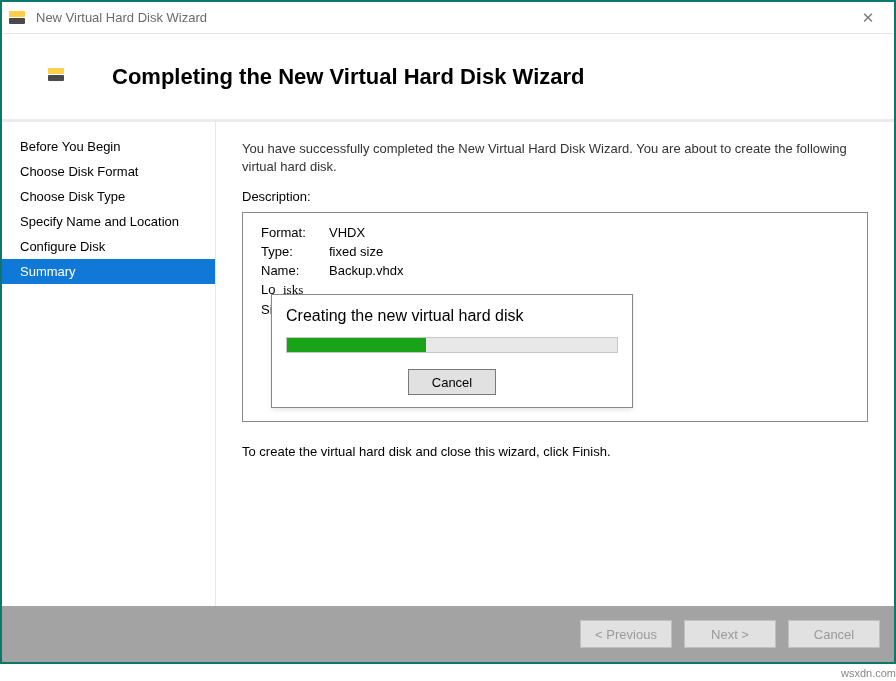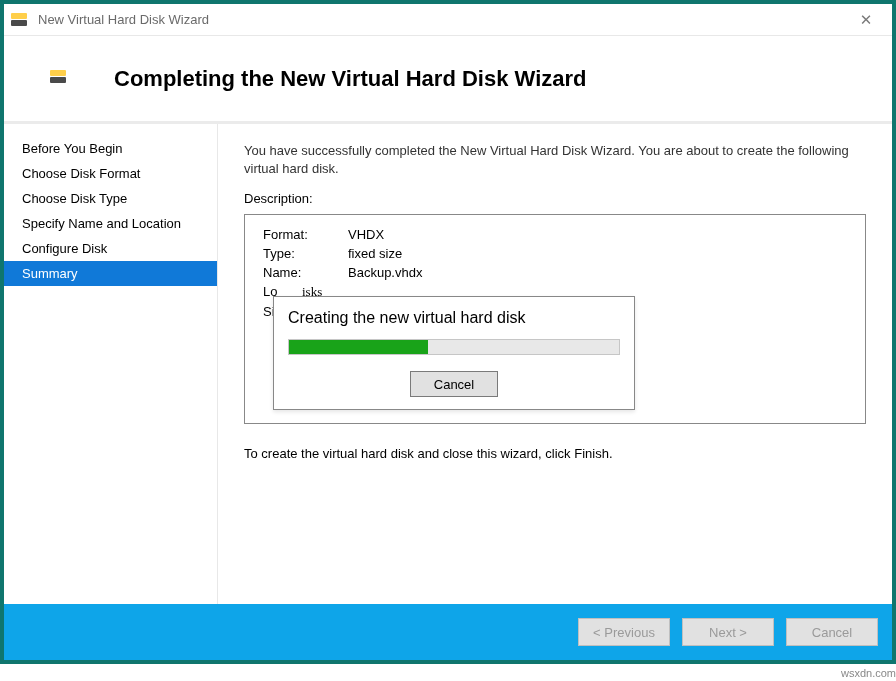--- a/index.html
+++ b/index.html
@@ -9,21 +9,21 @@
     background: #fff;
     color: #000;
     width: 896px;
     height: 681px;
     overflow: hidden;
     position: relative;
   }
   .window {
     width: 896px;
     height: 664px;
-    border: 4px solid #0f766e;
+    border: 2px solid #0f766e;
     background: #fff;
     position: relative;
     display: flex;
     flex-direction: column;
   }
   .titlebar {
     height: 32px;
     display: flex;
     align-items: center;
     padding: 0 6px;
@@ -66,33 +66,33 @@
     position: relative;
   }
   .intro { color: #333; line-height: 1.35; margin-bottom: 14px;}
   .desc-label { margin-bottom: 8px;}
   .desc-box {
     border: 1px solid #888;
     padding: 12px 18px 18px 18px;
     height: 210px;
     position: relative;
   }
-  .row { display: flex; margin-bottom: 4px; gap: 17px;}
+  .row { display: flex; margin-bottom: 4px;}
   .row .k { width: 68px; }
   .row .v { flex:1; }
   .footnote { margin-top: 22px;}
   .footer {
     height: 56px;
     display: flex;
     align-items: center;
     justify-content: flex-end;
     gap: 12px;
     padding-right: 14px;
     border-top: 0;
-    background: #0ea5e9;
+    background: #a3a3a3;
   }
   .btn {
     min-width: 92px;
     height: 28px;
     background: #e1e1e1;
     border: 1px solid #bfbfbf;
     color: #8a8a8a;
     font-size: 13px;
     display:flex; align-items:center; justify-content:center;
   }

